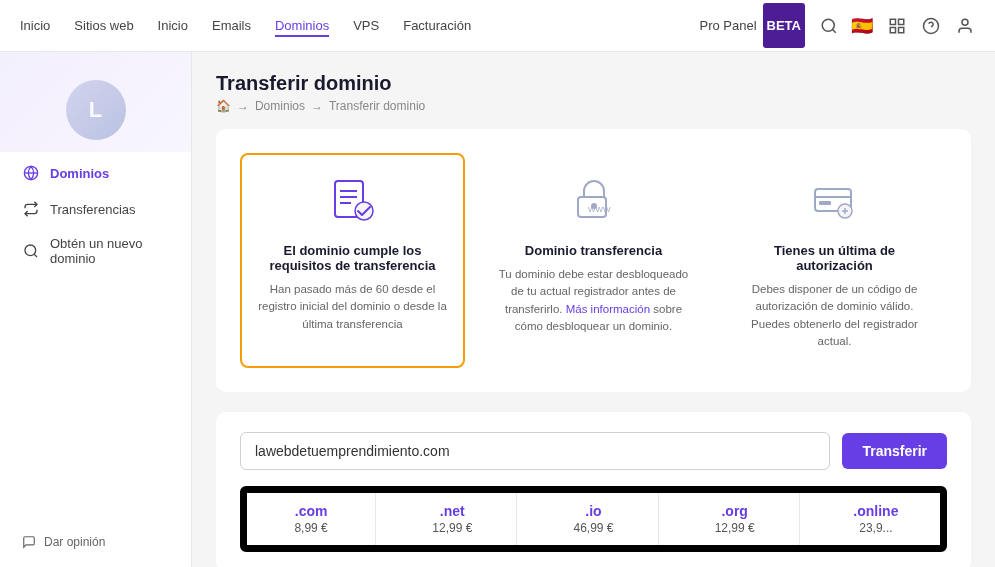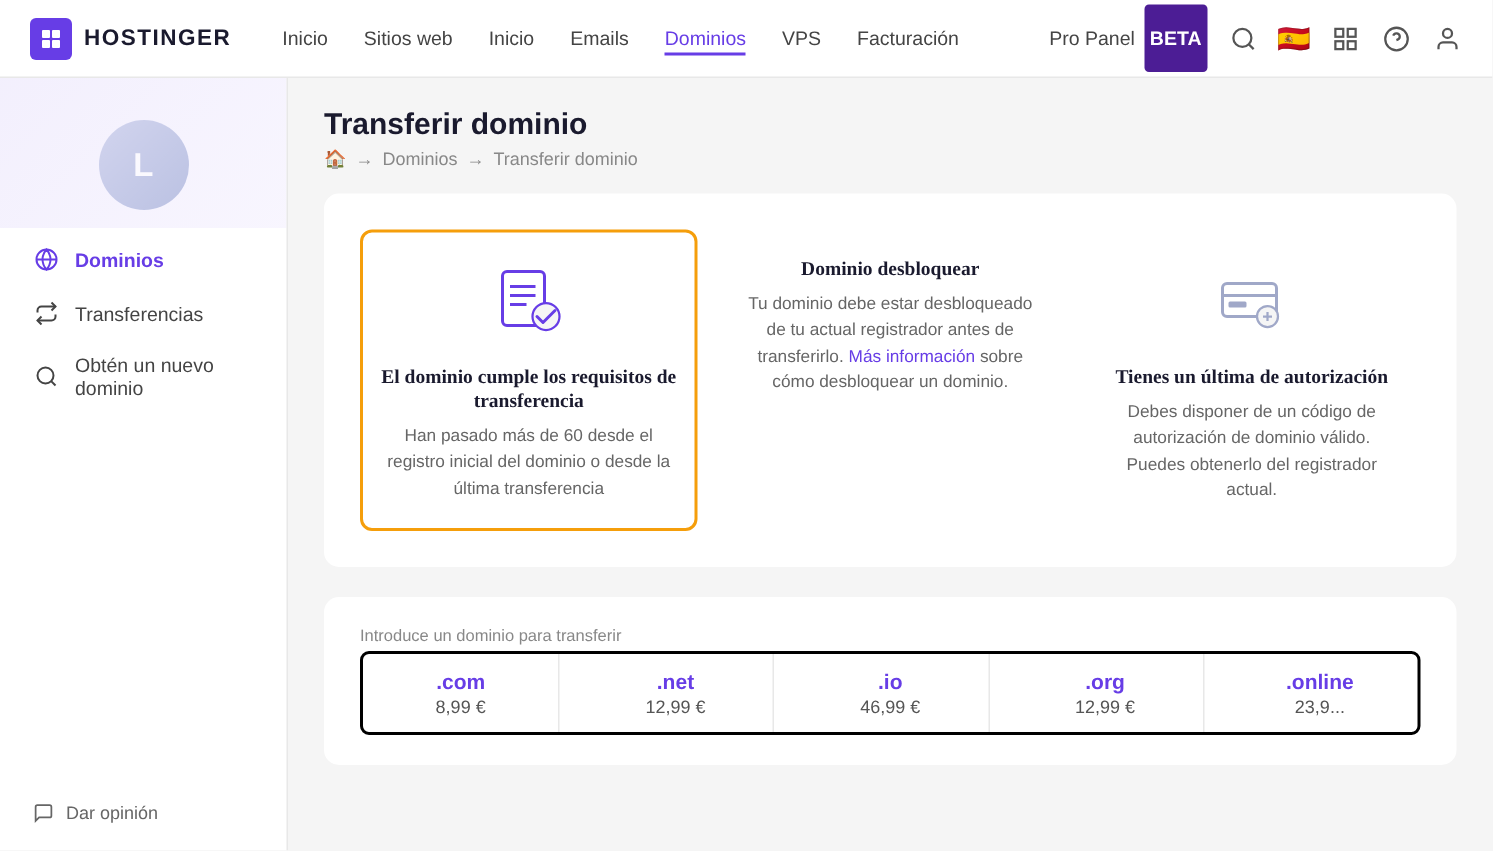--- a/index.html
+++ b/index.html
@@ -44,53 +44,42 @@
     
     .breadcrumb { display: flex; align-items: center; gap: 6px; font-size: 12px; color: #888; margin-bottom: 16px; }
     .breadcrumb span { cursor: pointer; }
     .page-title { font-size: 20px; font-weight: 700; color: #1a1a2e; margin-bottom: 20px; }
 
     
     .cards-row { display: flex; gap: 16px; background: #fff; border-radius: 10px; padding: 24px; margin-bottom: 20px; }
     .card { flex: 1; display: flex; flex-direction: column; align-items: center; text-align: center; padding: 16px 12px; border-radius: 8px; border: 2px solid transparent; }
     .card.selected { border-color: #f59e0b; background: #fff; }
     .card-icon { width: 60px; height: 60px; display: flex; align-items: center; justify-content: center; margin-bottom: 12px; }
-    .card-title { font-size: 13px; font-weight: 700; color: #1a1a2e; margin-bottom: 8px; font-family: Liberation Serif, serif; }
+    .card-title { font-size: 13px; font-weight: 700; color: #1a1a2e; margin-bottom: 8px; }
     .card-desc { font-size: 11.5px; color: #666; line-height: 1.5; }
     .card-desc a { color: #673de6; text-decoration: none; }
 
     
     .transfer-section { background: #fff; border-radius: 10px; padding: 20px 24px; margin-bottom: 20px; }
     .input-label { font-size: 11px; color: #888; margin-bottom: 4px; }
     .input-row { display: flex; gap: 12px; align-items: center; margin-bottom: 16px; }
     .domain-input { flex: 1; border: 1px solid #d0d0d0; border-radius: 6px; padding: 10px 14px; font-size: 14px; color: #333; outline: none; }
     .transfer-btn { background: #673de6; color: #fff; border: none; border-radius: 6px; padding: 10px 20px; font-size: 14px; font-weight: 600; cursor: pointer; white-space: nowrap; }
 
     
-    .price-row { display: flex; border: 2px solid #000000; border-radius: 6px; overflow: hidden; gap: 12px; }
+    .price-row { display: flex; border: 7px solid #000000; border-radius: 6px; overflow: hidden; gap: 12px; }
     .price-item { flex: 1; padding: 10px; text-align: center; border-right: 1px solid #e8e8e8; }
     .price-item:last-child { border-right: none; }
     .price-tld { font-size: 14px; font-weight: 700; color: #673de6; }
     .price-val { font-size: 12px; color: #555; margin-top: 2px; }
   </style>
 </head>
 <body>
 
 <nav class="topnav">
-  <div class="logo">
-    <div class="logo-icon">
-      <svg viewBox="0 0 24 24">
-          <rect x="3" y="3" width="8" height="8" rx="1"></rect>
-          <rect x="13" y="3" width="8" height="8" rx="1"></rect>
-          <rect x="3" y="13" width="8" height="8" rx="1"></rect>
-          <rect x="13" y="13" width="8" height="8" rx="1"></rect>
-        </svg>
-    </div>
-    <span class="logo-text">HOSTINGER</span>
-  </div>
 
   <a class="nav-item">Inicio</a>
   <a class="nav-item">Sitios web</a>
   <a class="nav-item">Inicio</a>
   <a class="nav-item">Emails</a>
   <a class="nav-item active">Dominios</a>
   <a class="nav-item">VPS</a>
   <a class="nav-item">Facturación</a>
 
   <div class="nav-right">
@@ -204,21 +193,29 @@
             <line x1="13" y1="28" x2="24" y2="28" stroke="#673de6" stroke-width="2"></line>
             <circle cx="37" cy="36" r="9" fill="#f5f5f5" stroke="#673de6" stroke-width="1.5"></circle>
             <polyline points="31,36 35,40 43,32" fill="none" stroke="#673de6" stroke-width="2" stroke-linecap="round" stroke-linejoin="round"></polyline>
           </svg>
         </div>
         <div class="card-title">El dominio cumple los requisitos de transferencia</div>
         <div class="card-desc">Han pasado más de 60 desde el registro inicial del dominio o desde la última transferencia</div>
       </div>
 
       <div class="card">
-        <div class="card-title">Dominio desbloquear</div>
+        <div class="card-icon">
+          <svg width="52" height="52" viewBox="0 0 52 52" fill="none">
+            <rect x="10" y="22" width="28" height="20" rx="3" fill="none" stroke="#a0a8c8" stroke-width="2"></rect>
+            <path d="M16 22v-6a10 10 0 0 1 20 0v6" fill="none" stroke="#a0a8c8" stroke-width="2"></path>
+            <text x="20" y="37" font-size="8" fill="#a0a8c8" font-family="sans-serif">WWW</text>
+            <circle cx="26" cy="31" r="3" fill="#a0a8c8"></circle>
+          </svg>
+        </div>
+        <div class="card-title">Dominio transferencia</div>
         <div class="card-desc">
           <span>Tu dominio debe estar desbloqueado de tu actual registrador antes de transferirlo.</span>
           <a href="#">Más información</a>
           <span> sobre cómo desbloquear un dominio.</span>
         </div>
       </div>
 
       <div class="card">
         <div class="card-icon">
           <svg width="52" height="52" viewBox="0 0 52 52" fill="none">
@@ -229,21 +226,24 @@
             <line x1="33" y1="36" x2="39" y2="36" stroke="#a0a8c8" stroke-width="1.5"></line>
             <line x1="36" y1="33" x2="36" y2="39" stroke="#a0a8c8" stroke-width="1.5"></line>
           </svg>
         </div>
         <div class="card-title">Tienes un última de autorización</div>
         <div class="card-desc">Debes disponer de un código de autorización de dominio válido. Puedes obtenerlo del registrador actual.</div>
       </div>
     </div>
 
     <div class="transfer-section">
-      <div class="input-label">Introduce un dominio para transferir</div>
+      <div class="input-row">
+        <input class="domain-input" type="text" value="lawebdetuemprendimiento.com" style="">
+        <button class="transfer-btn">Transferir</button>
+      </div>
       <div class="price-row">
         <div class="price-item">
           <div class="price-tld">.com</div>
           <div class="price-val">8,99 €</div>
         </div>
         <div class="price-item">
           <div class="price-tld">.net</div>
           <div class="price-val">12,99 €</div>
         </div>
         <div class="price-item">

